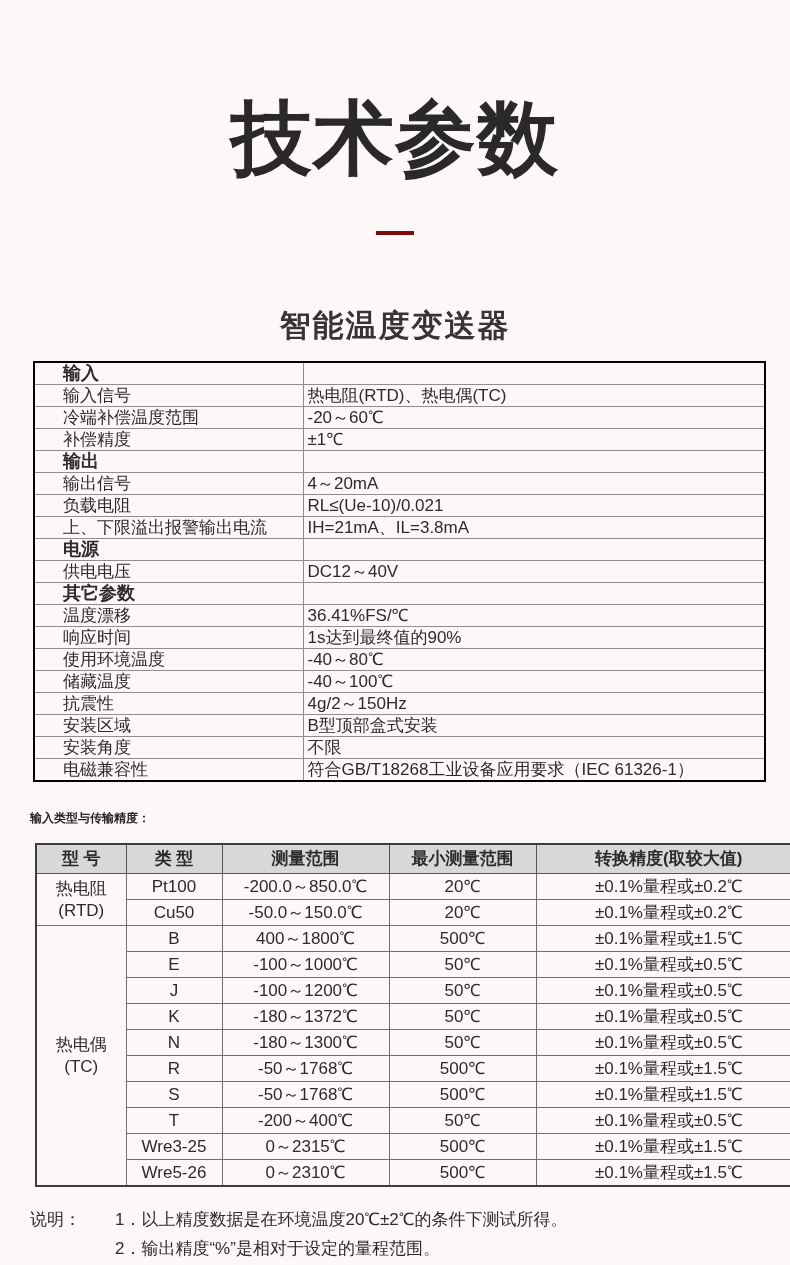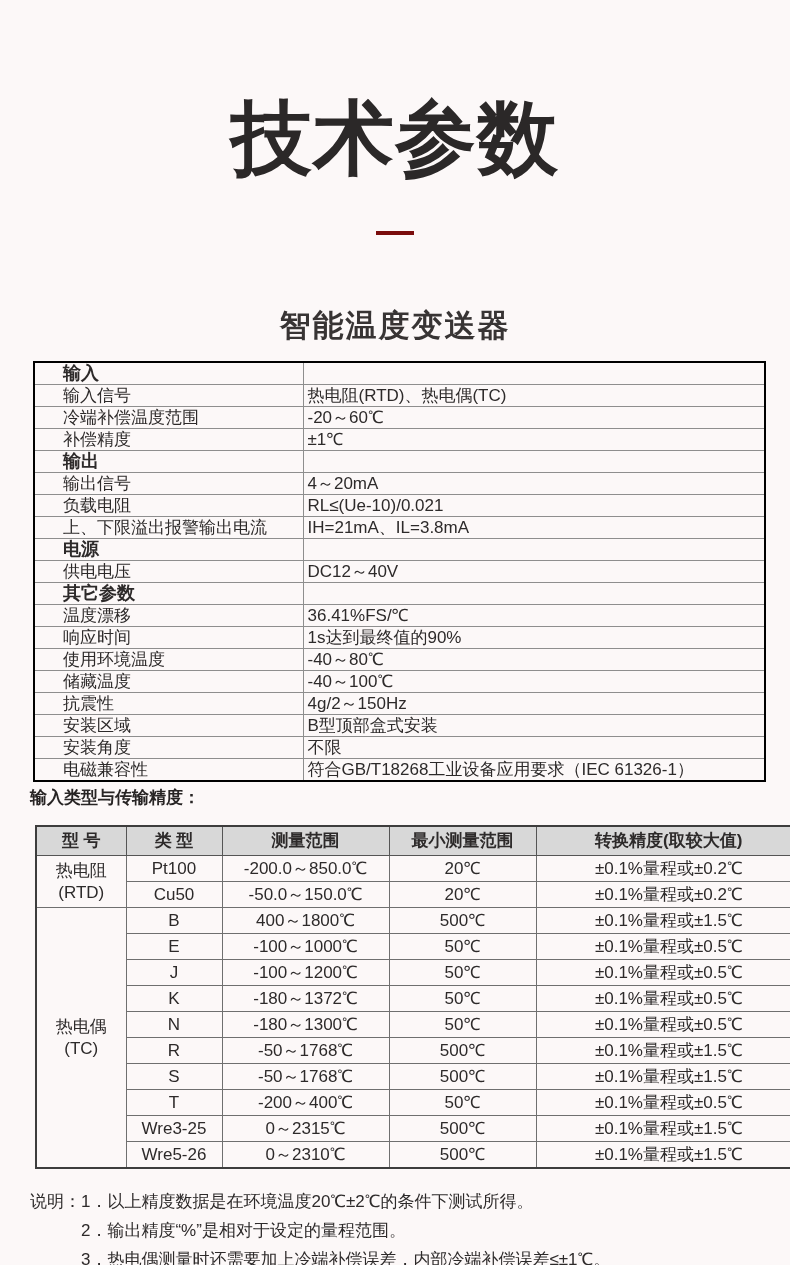--- a/index.html
+++ b/index.html
@@ -48,22 +48,22 @@
     line-height:21px;
     border:1px solid #8e8e8e;
     white-space:nowrap;
     overflow:hidden;
   }
   .spec-table td.c1 { padding:0 0 0 28px; }
   .spec-table td.c2 { padding:0 0 0 4px; }
   .spec-table td.sec { font-weight:700; font-size:18px; }
 
   .section-label {
-    margin:4px 0 0 30px;
-    font-size:17px;
+    margin:28px 0 0 30px;
+    font-size:12px;
     font-weight:700;
     color:#272424;
   }
 
   
   .accuracy-table {
     margin:16px 0 0 35px;
     width:768px;
     border:2px solid #3d3d3d;
     font-size:17px;
@@ -89,21 +89,21 @@
   
   .notes {
     display:flex;
     margin:18px 0 0 30px;
     font-size:17px;
     line-height:29px;
     color:#2d2a2a;
   }
   .notes-label { flex:none; white-space:nowrap; }
   .notes-items { display:flex; flex-direction:column; }
-  .note-line { white-space:nowrap; }
+  .note-line { white-space:nowrap;margin-left:34px; }
 </style>
 </head>
 <body>
 
 <div class="page">
 
   <h1 class="main-title">技术参数</h1>
 
   <div class="accent-dash"></div>
 

